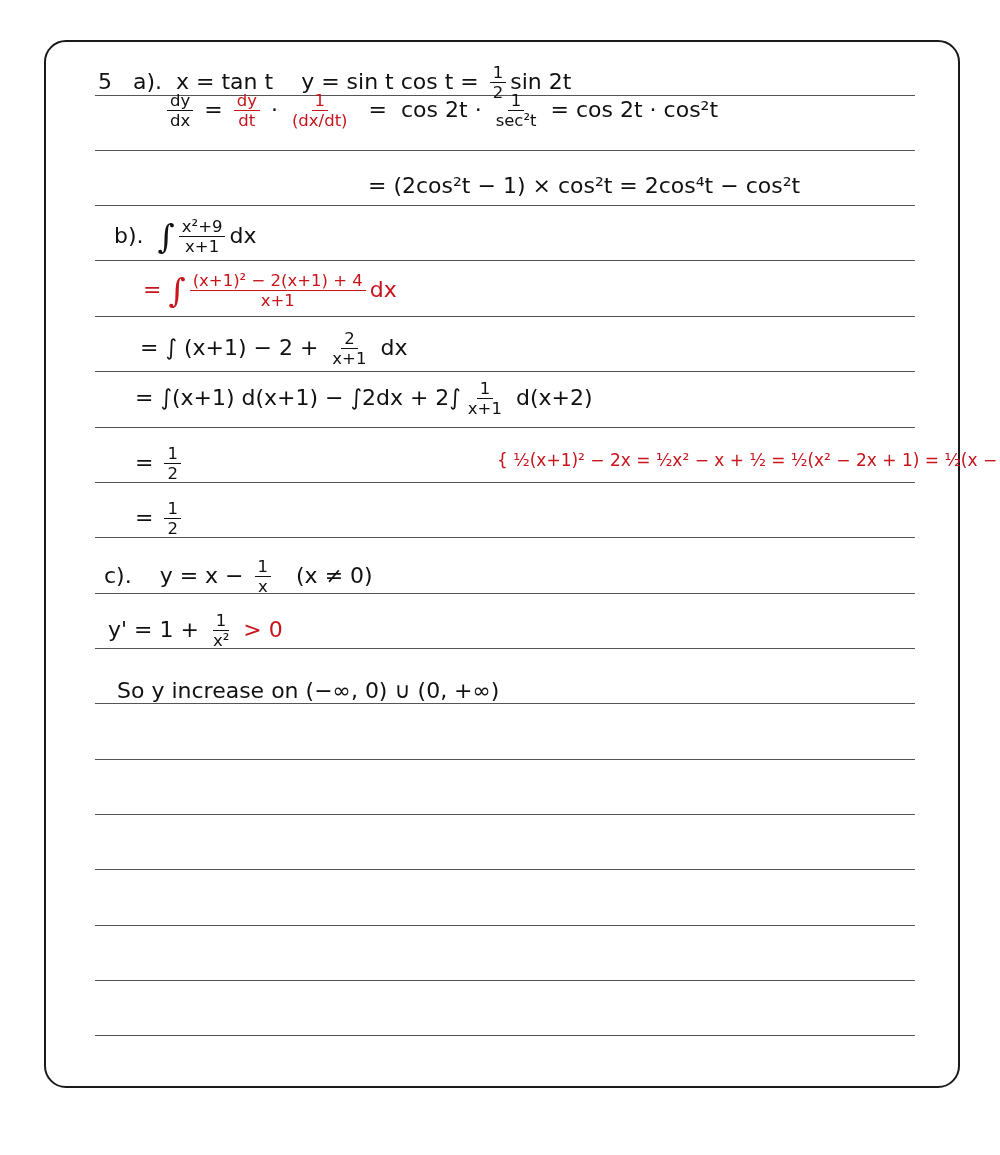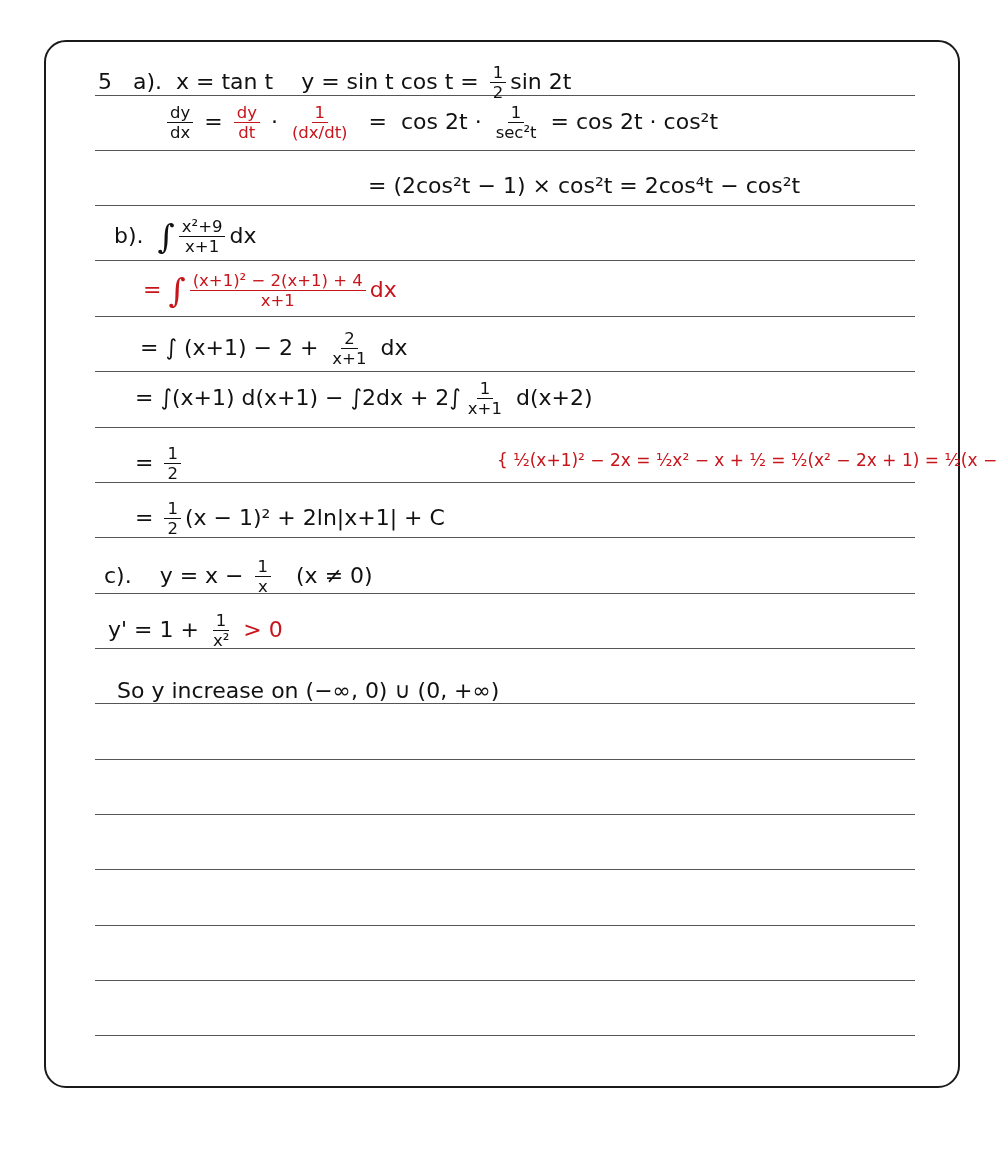--- a/index.html
+++ b/index.html
@@ -44,21 +44,21 @@
 <div class="line" style="left:98px; top:64px;">
   <span>5</span>&nbsp;&nbsp;
   <span>a).</span>&nbsp;
   <span>x = tan t</span>&nbsp;&nbsp;&nbsp;
   <span>y = sin t cos t = </span><span class="frac">
       <span class="num">1</span>
       <span class="den">2</span>
     </span><span>sin 2t</span>
 </div>
 
-<div class="line" style="left:163px; top:104px;">
+<div class="line" style="left:163px; top:92px;">
   <span class="frac">
       <span class="num">dy</span>
       <span class="den">dx</span>
     </span>
   <span>=</span>
   <span class="frac red">
       <span class="num">dy</span>
       <span class="den">dt</span>
     </span>
   <span>·</span>
@@ -117,21 +117,21 @@
       <span class="den">2</span>
     </span>
 </div>
 <div class="line red small" style="left:497px; top:452px;">{ ½(x+1)² − 2x = ½x² − x + ½ = ½(x² − 2x + 1) = ½(x − 1)² }</div>
 
 <div class="line" style="left:135px; top:500px;">
   <span>=</span>
   <span class="frac">
       <span class="num">1</span>
       <span class="den">2</span>
-    </span><span>(x − 1)²   + 2ln|x+1| + C</span>
+    </span>
 </div>
 
 <div class="line" style="left:104px; top:558px;">
   <span>c).</span>&nbsp;&nbsp;&nbsp;
   <span>y = x −</span>
   <span class="frac">
       <span class="num">1</span>
       <span class="den">x</span>
     </span>&nbsp;&nbsp;
   <span>(x ≠ 0)</span>

